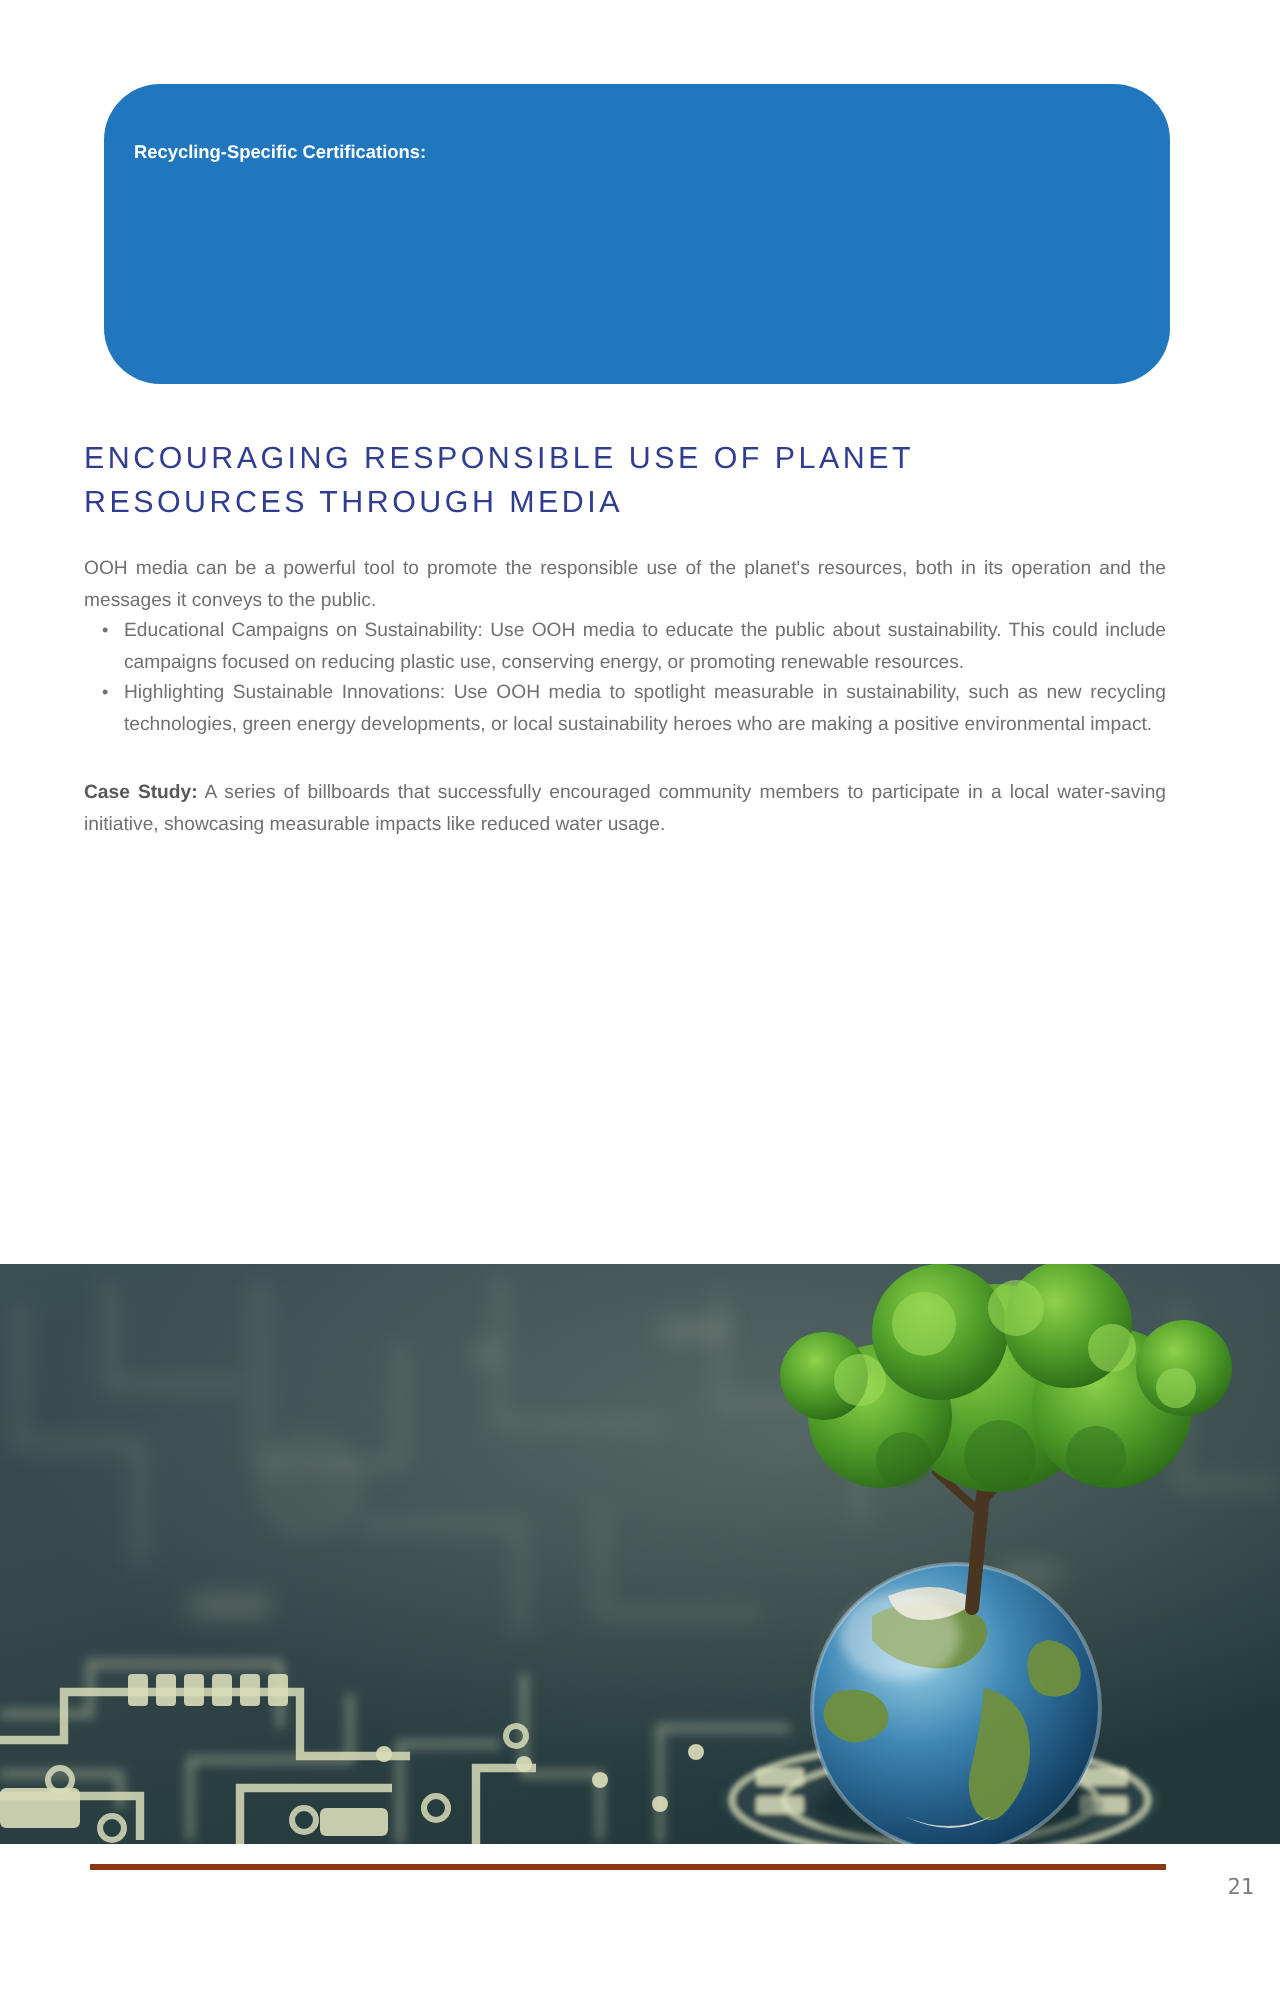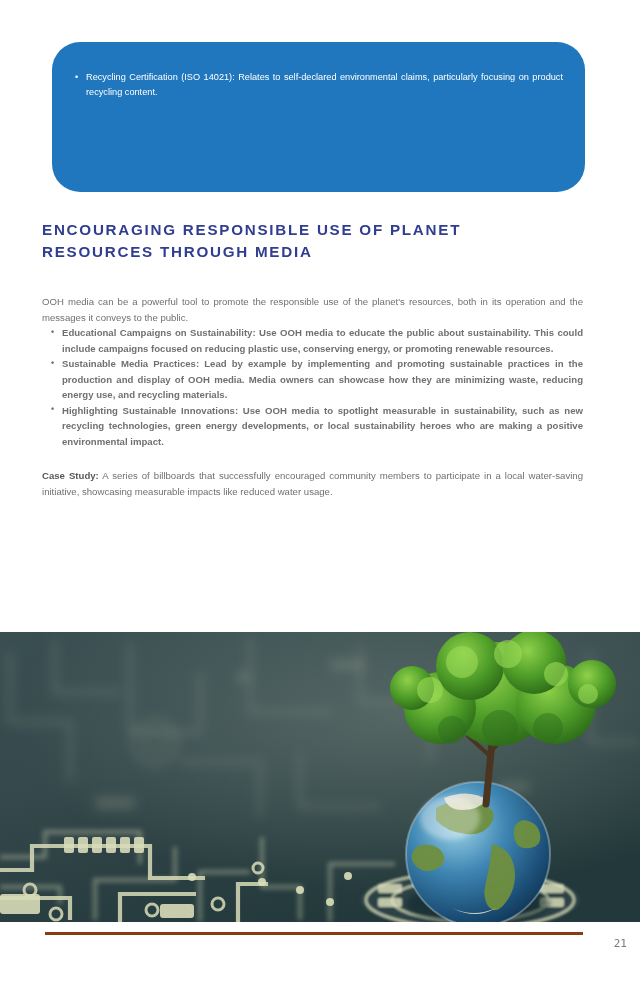--- a/index.html
+++ b/index.html
@@ -58,46 +58,45 @@
   }
 
   
   .section-heading {
     position: absolute;
     left: 42px;
     top: 219px;
     width: 520px;
     color: #303d90;
     font-size: 15.2px;
-    font-weight: bold;
+    font-weight: normal;
     letter-spacing: 1.75px;
     line-height: 1.44;
     text-transform: uppercase;
     margin: 0;
   }
 
   
   .content {
     position: absolute;
     left: 42px;
-    top: 294px;
+    top: 277px;
     width: 541px;
   }
   .body-para {
     color: #6f7072;
     font-size: 9.6px;
     line-height: 1.62;
     text-align: justify;
     margin: 0;
   }
   .body-list {
     margin: 0;
     padding: 0 0 0 20px;
     list-style: none;
-    font-weight: bold;
   }
   .body-list li {
     color: #6f7072;
     font-size: 9.6px;
     line-height: 1.62;
     text-align: justify;
     position: relative;
   }
   .body-list li::before {
     content: "\2022";
@@ -149,32 +148,31 @@
     color: #7c7c7c;
     font-size: 11px;
     font-family: "DejaVu Sans Mono", monospace;
     margin-left: 44px;
   }
 </style>
 </head>
 <body>
 
 <div class="callout">
+  <p class="callout-title">Recycling-Specific Certifications:</p>
   <ul class="callout-list">
-    <li>Recycling Certification (ISO 14021): Relates to self-declared environmental claims, particularly focusing on product recycling content.</li>
   </ul>
 </div>
 
 <h1 class="section-heading">Encouraging Responsible Use of Planet Resources Through Media</h1>
 
 <div class="content">
   <p class="body-para">OOH media can be a powerful tool to promote the responsible use of the planet's resources, both in its operation and the messages it conveys to the public.</p>
   <ul class="body-list">
     <li>Educational Campaigns on Sustainability: Use OOH media to educate the public about sustainability. This could include campaigns focused on reducing plastic use, conserving energy, or promoting renewable resources.</li>
-    <li>Sustainable Media Practices: Lead by example by implementing and promoting sustainable practices in the production and display of OOH media. Media owners can showcase how they are minimizing waste, reducing energy use, and recycling materials.</li>
     <li>Highlighting Sustainable Innovations: Use OOH media to spotlight measurable in sustainability, such as new recycling technologies, green energy developments, or local sustainability heroes who are making a positive environmental impact.</li>
   </ul>
   <p class="case-study"><b>Case Study:</b><span> A series of billboards that successfully encouraged community members to participate in a local water-saving initiative, showcasing measurable impacts like reduced water usage.</span></p>
 </div>
 
 <div class="photo">
   <svg width="640" height="290" viewBox="0 0 640 290" xmlns="http://www.w3.org/2000/svg" aria-hidden="true">
     <defs>
       <linearGradient id="bgGrad" x1="0" y1="0" x2="0.55" y2="1">
         <stop offset="0%" stop-color="#3a4f52"></stop>

